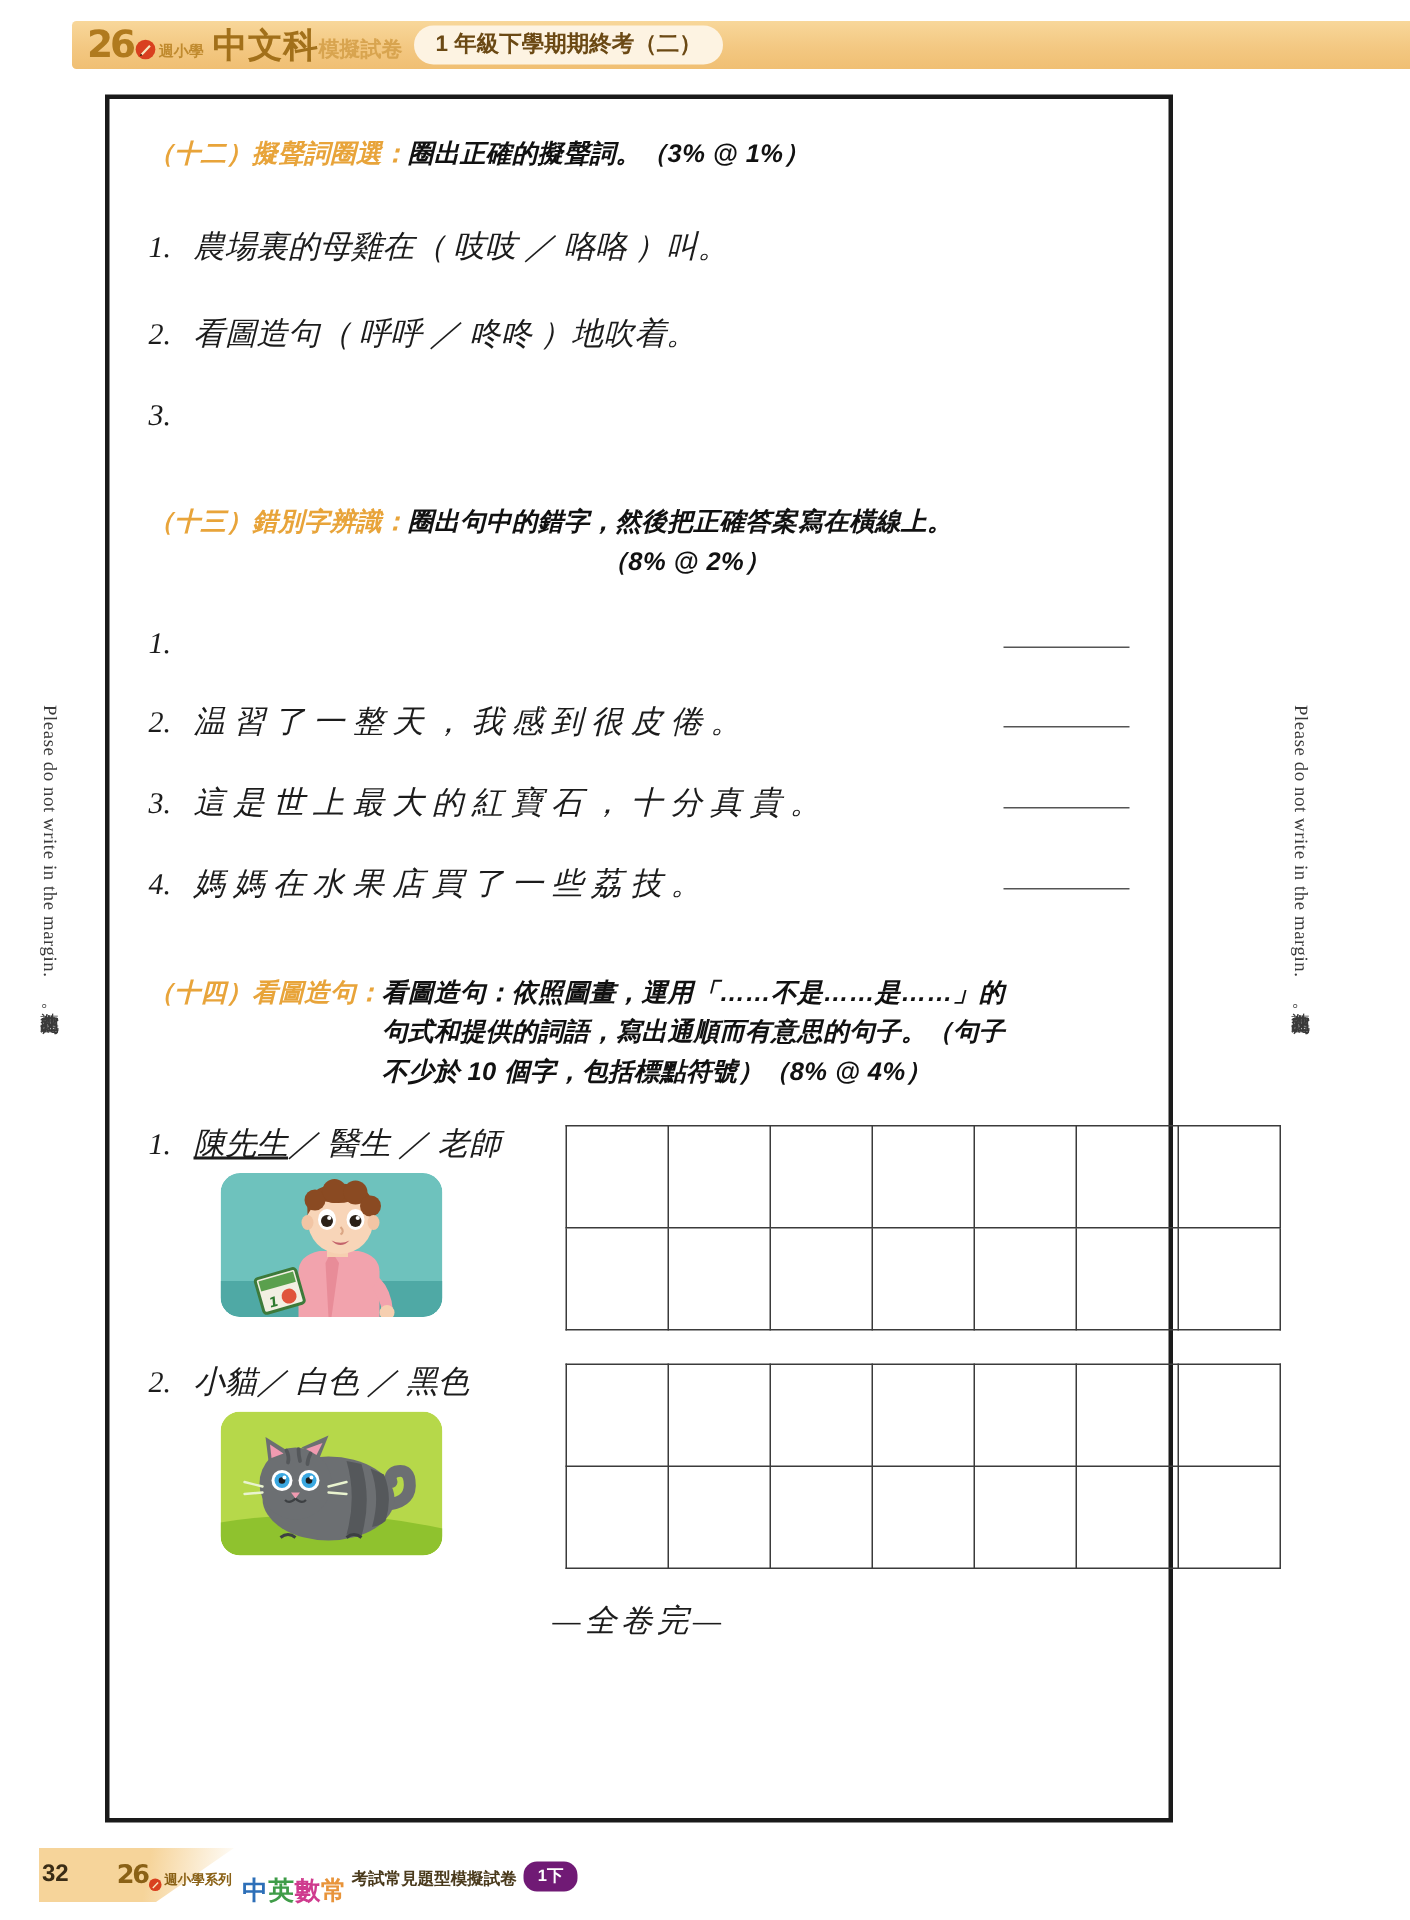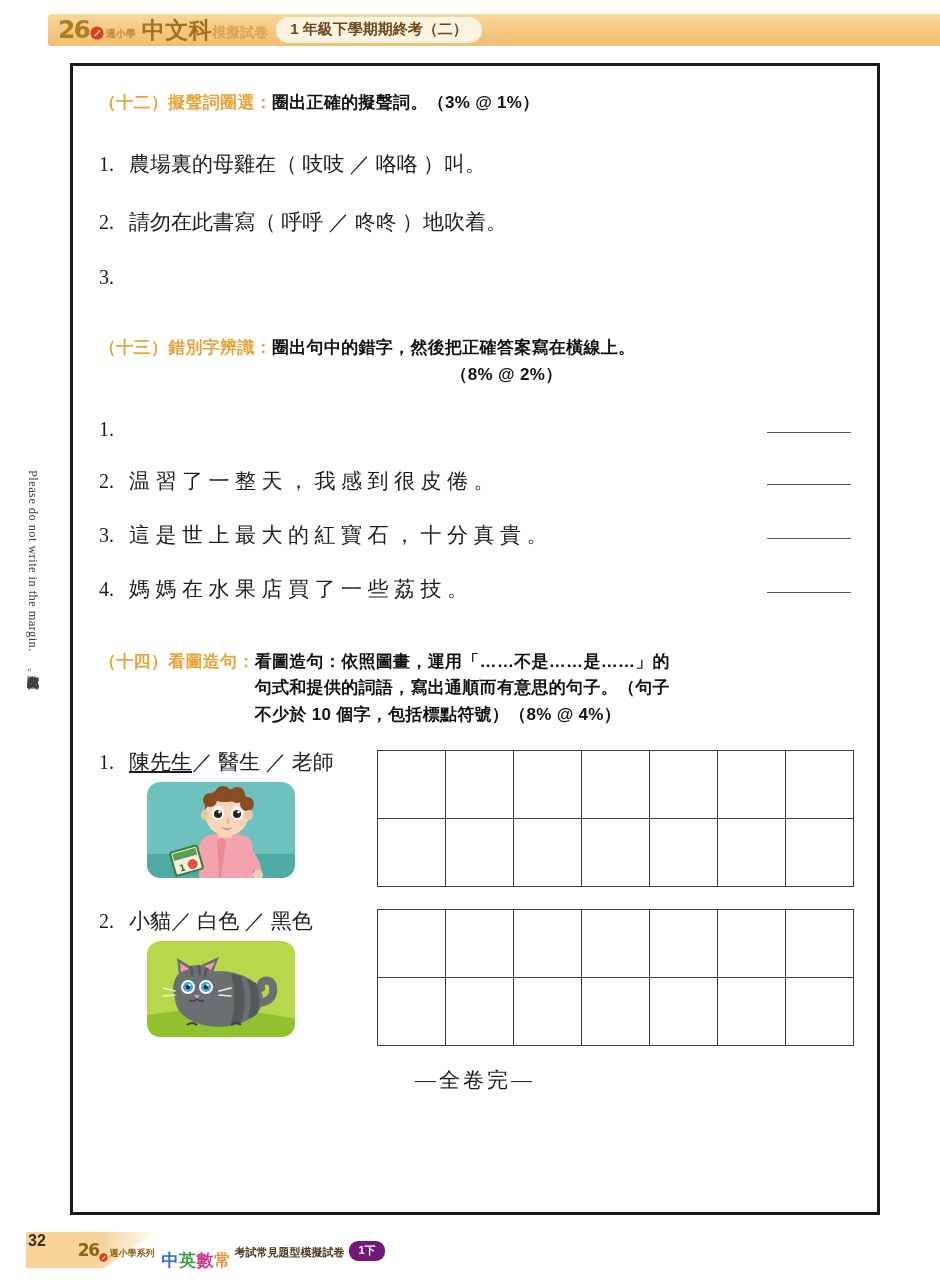--- a/index.html
+++ b/index.html
@@ -91,25 +91,26 @@
     letter-spacing: 0.4px;
   }
   .margin-note.left  { left: 24px;  top: 470px; }
   .margin-note.right { left: 858px; top: 470px; }
 
   
   .content-box {
     position: absolute;
     top: 63px;
     left: 70px;
-    width: 810px;
+    width: 712px;
     height: 1152px;
     border: 3px solid #1a1a1a;
     background: #fff;
     padding: 24px 26px 0 26px;
+    font-style: italic;
   }
 
   
   .sec-head {
     display: flex;
     font-family: "Liberation Sans", sans-serif;
     font-weight: bold;
     font-size: 17px;
     line-height: 1.55;
     color: #111;
@@ -191,20 +192,21 @@
   }
 
   
   .footer {
     position: absolute;
     left: 0;
     top: 1232px;
     width: 940px;
     height: 36px;
     display: flex;
+    align-items: center;
   }
   .foot-wedge {
     position: absolute;
     left: 26px; top: 0;
     width: 130px; height: 36px;
     background: linear-gradient(100deg, #f6d49a 0%, #f6d49a 55%, #ffffff 100%);
     clip-path: polygon(0 0, 100% 0, 60% 100%, 0 100%);
   }
   .foot-page {
     position: relative;
@@ -307,21 +309,21 @@
 
   <div class="gap-34"></div>
 
   <div class="q-row">
     <span class="q-no">1.</span>
     <span class="q-text">農場裏的母雞在（ 吱吱 ／ 咯咯 ）叫。</span>
   </div>
   <div class="gap-30"></div>
   <div class="q-row">
     <span class="q-no">2.</span>
-    <span class="q-text">請勿在此書寫（ 呼呼 ／ 咚咚 ）地吹着。</span>
+    <span class="q-text">看圖造句（ 呼呼 ／ 咚咚 ）地吹着。</span>
   </div>
   <div class="gap-30"></div>
   <div class="q-row">
     <span class="q-no">3.</span>
   </div>
 
   <div class="gap-46"></div>
 
   <div class="sec-head">
     <span class="sec-num">（十三）</span>

